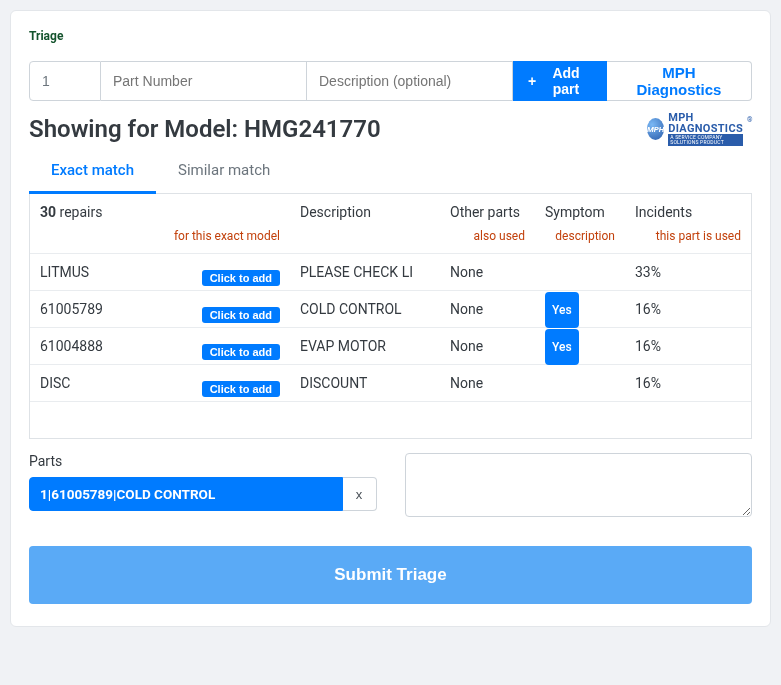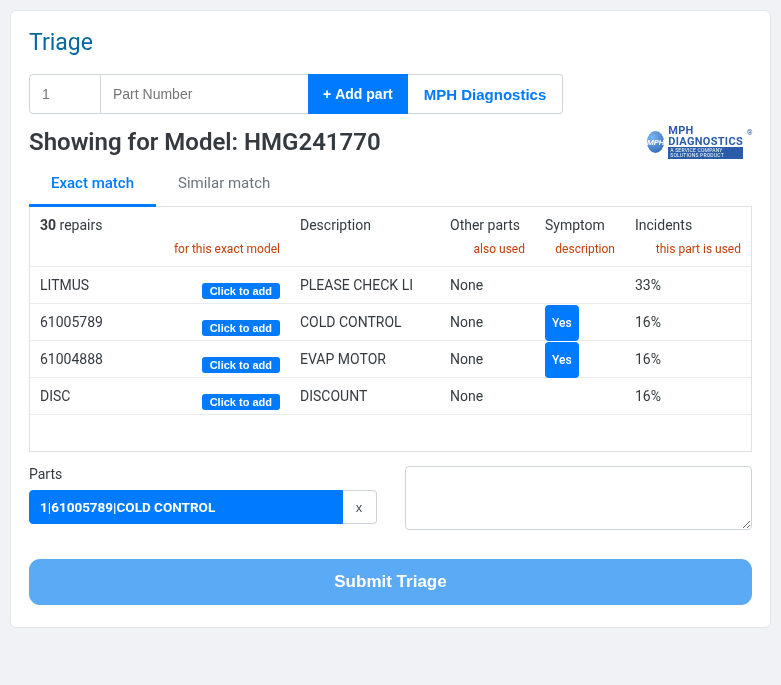--- a/index.html
+++ b/index.html
@@ -12,23 +12,23 @@
   }
   .card {
     background: #fff;
     border: 1px solid #e3e6ea;
     border-radius: 6px;
     width: 761px;
     margin: 0 auto;
     padding: 18px 18px 22px 18px;
   }
   .title {
-    font-size: 23px;
-    font-weight: 400;
-    color: #0369a1;
+    font-size: 12px;
+    font-weight: 700;
+    color: #14532d;
     margin-bottom: 18px;
   }
   .input-row {
     display: flex;
     margin-bottom: 14px;
   }
   .ir-input {
     border: 1px solid #ced4da;
     padding: 8px 12px;
     height: 40px;
@@ -192,36 +192,37 @@
     border-radius: 4px;
     resize: both;
     padding: 6px;
     font-family: inherit;
   }
   .submit {
     width: 100%;
     background: #5aaaf6;
     color: #fff;
     border: none;
-    border-radius: 11px;
-    height: 46px;
+    border-radius: 4px;
+    height: 58px;
     font-size: 17px;
     font-weight: 600;
     cursor: pointer;
   }
 </style>
 </head>
 <body>
 
 <div class="card">
   <div class="title">Triage</div>
 
   <div class="input-row">
     <input class="ir-input ir-qty" value="1" style="">
     <input class="ir-input ir-part" placeholder="Part Number" style="">
+    <input class="ir-input ir-desc" placeholder="Description (optional)" style="">
     <button class="ir-add">
       <span>+</span>
       <span>Add part</span>
     </button>
     <button class="ir-diag">MPH Diagnostics</button>
   </div>
 
   <div class="model-row">
     <div class="model-title">Showing for Model: HMG241770</div>
     <div class="logo">

